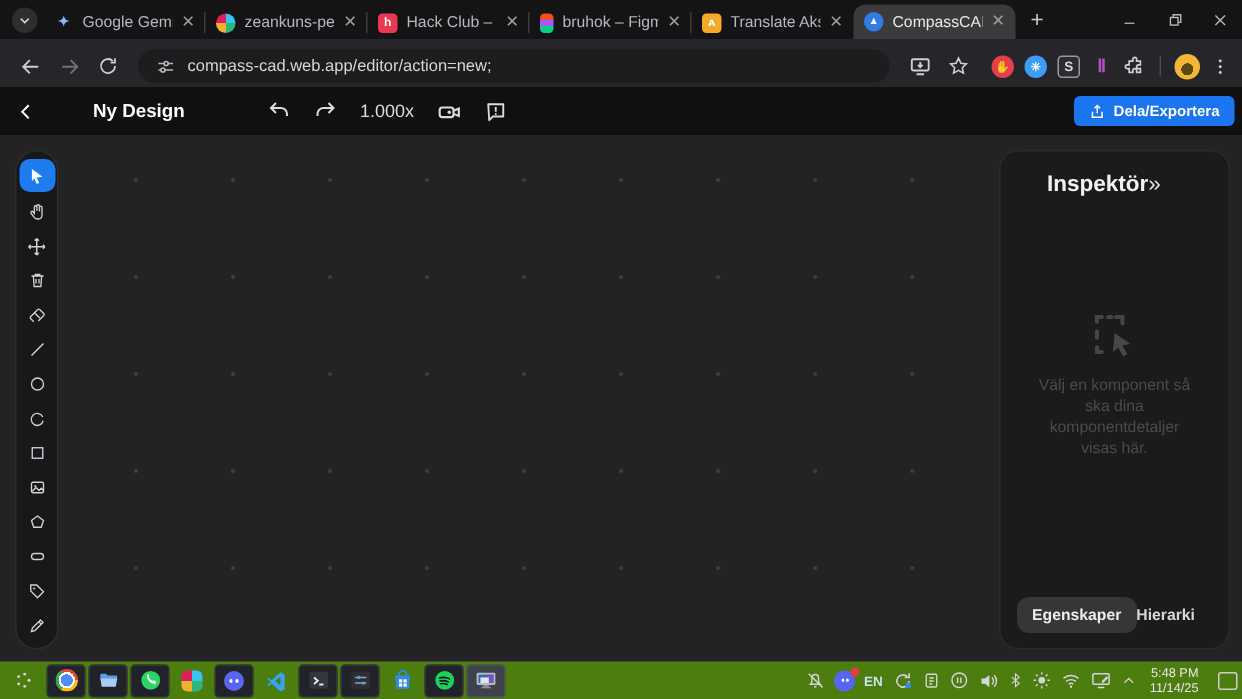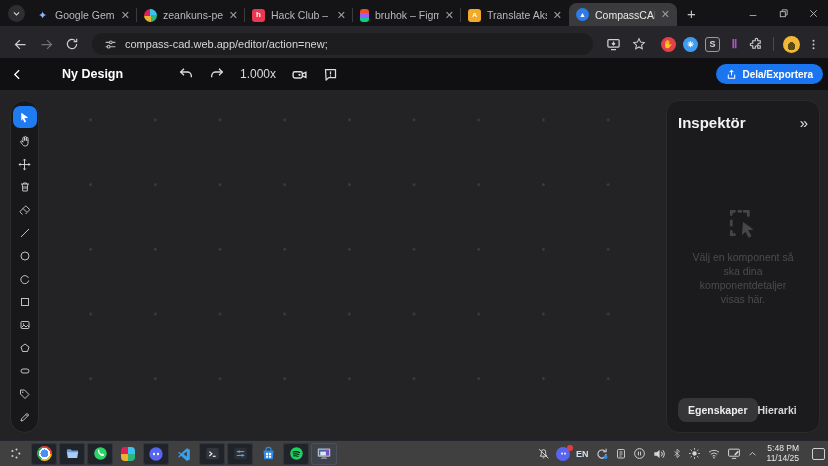--- a/index.html
+++ b/index.html
@@ -38,45 +38,45 @@
   .ext-purple { background:transparent; color:#b14fc4; font-size:12px; }
   .vsep { width:1px; height:14px; background:#4a4a4e; margin:0 2px; }
   .avatar { width:17px; height:17px; border-radius:50%; background:radial-gradient(circle at 50% 60%, #5b4a12 0 4px, #f2b734 4px); }
 
   
   .appbar { position:absolute; top:58px; left:0; width:828px; height:32px; background:#101012; display:flex; align-items:center; }
   .appback { width:34px; display:grid; place-items:center; }
   .apptitle { color:#fff; font-size:12.5px; font-weight:bold;padding-left:28px; }
   .appcenter { position:absolute; left:178px; display:flex; align-items:center; gap:15px; }
   .zoomlvl { color:#dcdcde; font-size:12px; }
-  .sharebtn { position:absolute; right:5px; top:6px; height:20px; display:flex; align-items:center; gap:5px; padding:0 10px; border-radius:10px; background:#1b74f0; color:#fff; font-size:10px; font-weight:bold; }
+  .sharebtn { position:absolute; right:5px; top:6px; height:20px; display:flex; align-items:center; gap:5px; padding:0 10px; border-radius:4px; background:#1b74f0; color:#fff; font-size:10px; font-weight:bold; }
 
   
   .canvas { position:absolute; top:90px; left:0; width:828px; height:350px; background:#232325;
     background-image:radial-gradient(circle, #3d3d40 1.1px, rgba(0,0,0,0) 1.5px);
     background-size:64.7px 64.7px; background-position:58.3px 62.3px; }
 
   
   .toolpanel { position:absolute; left:10px; top:10px; width:29px; height:333px; background:#18181a; border:1px solid #2d2d30; border-radius:15px; display:flex; flex-direction:column; align-items:center; justify-content:space-between; padding:5px 0; }
   .tool { width:23px; height:20px; display:grid; place-items:center; }
   .tool.active { background:#1f7bf0; border-radius:7px; width:24px; height:22px; }
 
   
   .inspector { position:absolute; right:8px; top:10px; width:154px; height:333px; background:#1b1b1d; border:1px solid #2b2b2e; border-radius:13px; padding:13px 11px 10px; display:flex; flex-direction:column; }
-  .insp-head { display:flex; align-items:center; justify-content:space-between; }
+  .insp-head { display:flex; align-items:center; justify-content:flex-start;margin-left:20px; }
   .insp-title { color:#f2f2f3; font-size:15px; font-weight:bold; }
   .insp-collapse { color:#e3e3e5; font-size:15px; line-height:1; }
   .insp-empty { flex:1; display:flex; flex-direction:column; align-items:center; justify-content:center; gap:10px; margin-top:-18px; }
   .insp-msg { color:#4b4b4e; font-size:10.5px; line-height:14px; text-align:center; }
   .insp-tabs { display:flex; align-items:center; }
   .insp-tab-active { background:#363639; border-radius:8px; padding:6px 10px; color:#ededee; font-size:10.5px; font-weight:bold; }
   .insp-tab { color:#d8d8da; font-size:10.5px; font-weight:bold; }
 
   
-  .taskbar { position:absolute; top:440px; left:0; width:828px; height:26px; background:#404040; border-top:1px solid #23262c; display:flex; align-items:center; padding-left:3px; }
+  .taskbar { position:absolute; top:440px; left:0; width:828px; height:26px; background:#4d7c0f; border-top:1px solid #23262c; display:flex; align-items:center; padding-left:3px; }
   .tb-slot { width:26px; height:22px; margin-right:2px; border-radius:3px; display:grid; place-items:center; }
   .tb-slot.open { background:#202329; box-shadow:inset 0 0 0 1px #33363d; }
   .tb-slot.focused { background:#3e424a; box-shadow:inset 0 0 0 1px #4c515a; }
   .tray { margin-left:auto; display:flex; align-items:center; gap:6px; padding-right:3px; }
   .trayicon { display:grid; place-items:center; position:relative; }
   .lang { color:#cfe2f3; font-size:9px; font-weight:bold; }
   .clock { text-align:right; color:#e8e8e9; font-size:8.5px; line-height:9.5px; margin:0 3px; }
   .badge { position:absolute; top:-2px; right:-3px; width:6px; height:6px; border-radius:50%; background:#e33e3e; }
   .discord-tray { width:14px; height:14px; border-radius:50%; background:#5865f2; display:grid; place-items:center; }
   .showdesk { width:13px; height:12px; border:1.5px solid #cfcfd2; border-radius:2px; margin-left:4px; }

